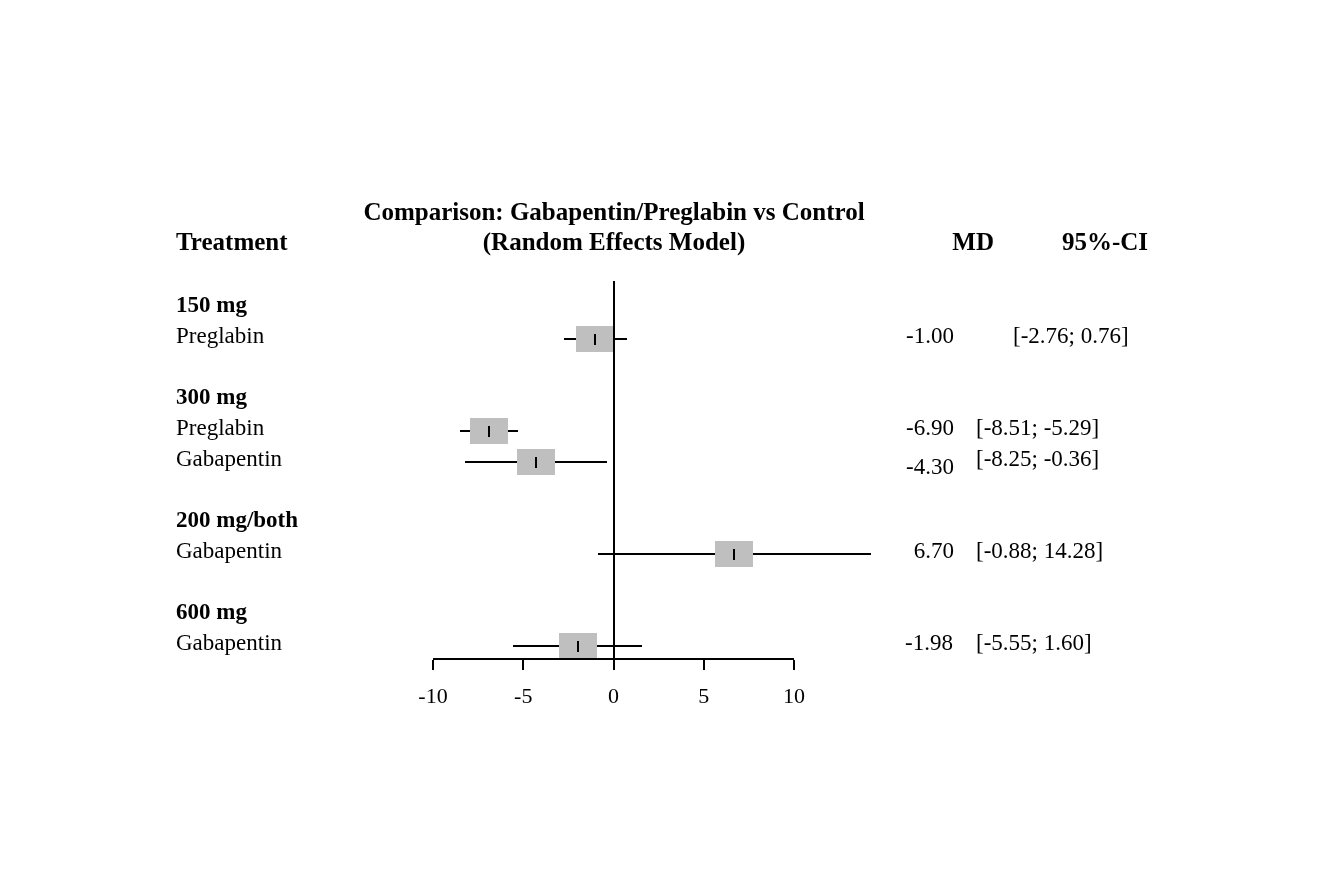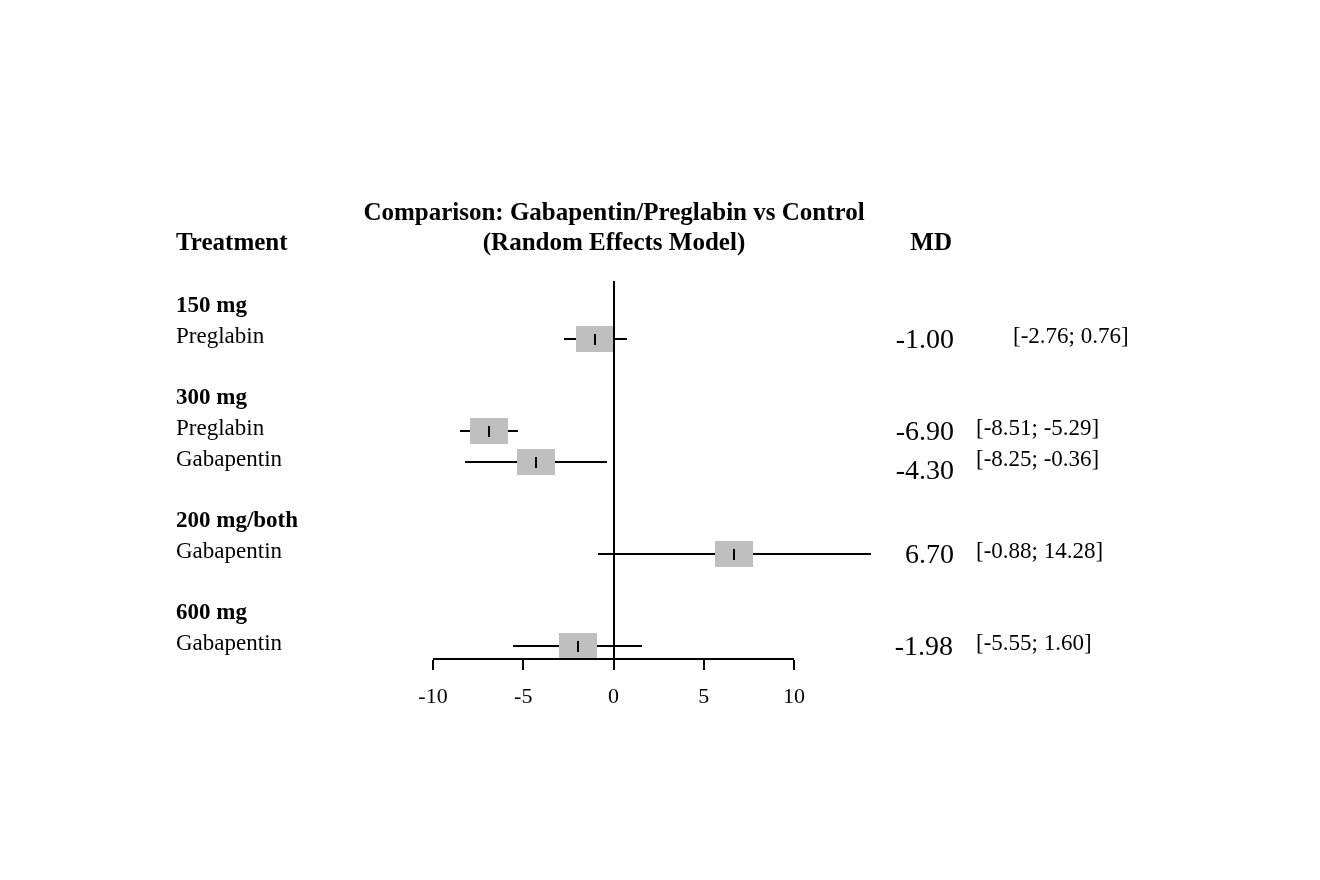--- a/index.html
+++ b/index.html
@@ -35,21 +35,21 @@
   .grp-label {
     font-weight: bold;
     font-size: 23px;
     white-space: nowrap;
   }
   .row-label {
     font-size: 23px;
     white-space: nowrap;
   }
   .num {
-    font-size: 28px;
+    font-size: 23px;
     white-space: nowrap;
     text-align: right;
   }
   .ci {
     font-size: 23px;
     white-space: nowrap;
     text-align: left;
   }
   .tick-label {
     font-size: 22px;
@@ -89,21 +89,22 @@
     height: 10px;
   }
 </style>
 </head>
 <body>
 
 <div id="plot">
     <div class="abs title-line" style="left: 180px; top: 198px; width: 868px;">Comparison: Gabapentin/Preglabin vs Control</div>
     <div class="abs title-line" style="left: 180px; top: 228px; width: 868px;">(Random Effects Model)</div>
     <div class="abs col-head" style="left: 176px; top: 228px;">Treatment</div>
-    <div class="abs col-head" style="left: 828px; top: 228px; width: 124px; text-align: right;">MD</div>
+    <div class="abs col-head" style="left: 870px; top: 228px; width: 124px; text-align: right;">MD</div>
+    <div class="abs col-head" style="left: 976px; top: 228px; width: 172px; text-align: right;">95%-CI</div>
     <div class="abs grp-label" style="left: 176px; top: 292px;">150 mg</div>
     <div class="abs row-label" style="left: 176px; top: 323px;">Preglabin</div>
     <div class="abs ciline" style="left: 563.682px; top: 338px; width: 63.536px;"></div>
     <div class="abs box" style="left: 576.45px; top: 326px; width: 38px; height: 26px;"></div>
     <div class="abs estimate-tick" style="left: 594.45px; top: 334px;"></div>
     <div class="abs num" style="left: 830px; top: 323px; width: 124px;">-1.00</div>
     <div class="abs ci" style="left: 976px; top: 323px; margin-left: 37px;">[-2.76;  0.76]</div>
     <div class="abs grp-label" style="left: 176px; top: 384px;">300 mg</div>
     <div class="abs row-label" style="left: 176px; top: 415px;">Preglabin</div>
     <div class="abs ciline" style="left: 459.894px; top: 430px; width: 58.121px;"></div>

